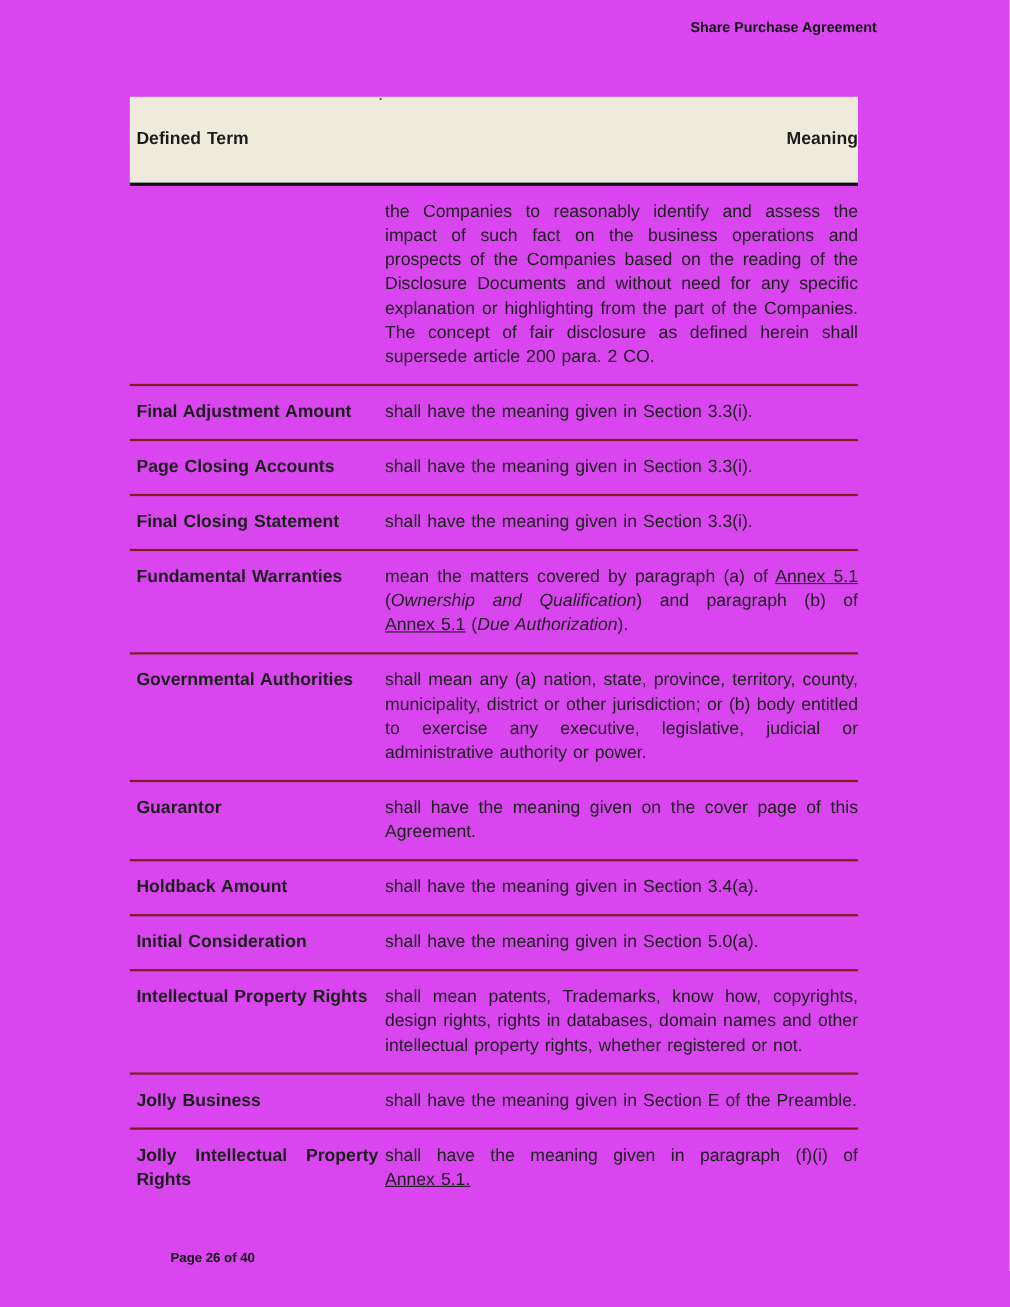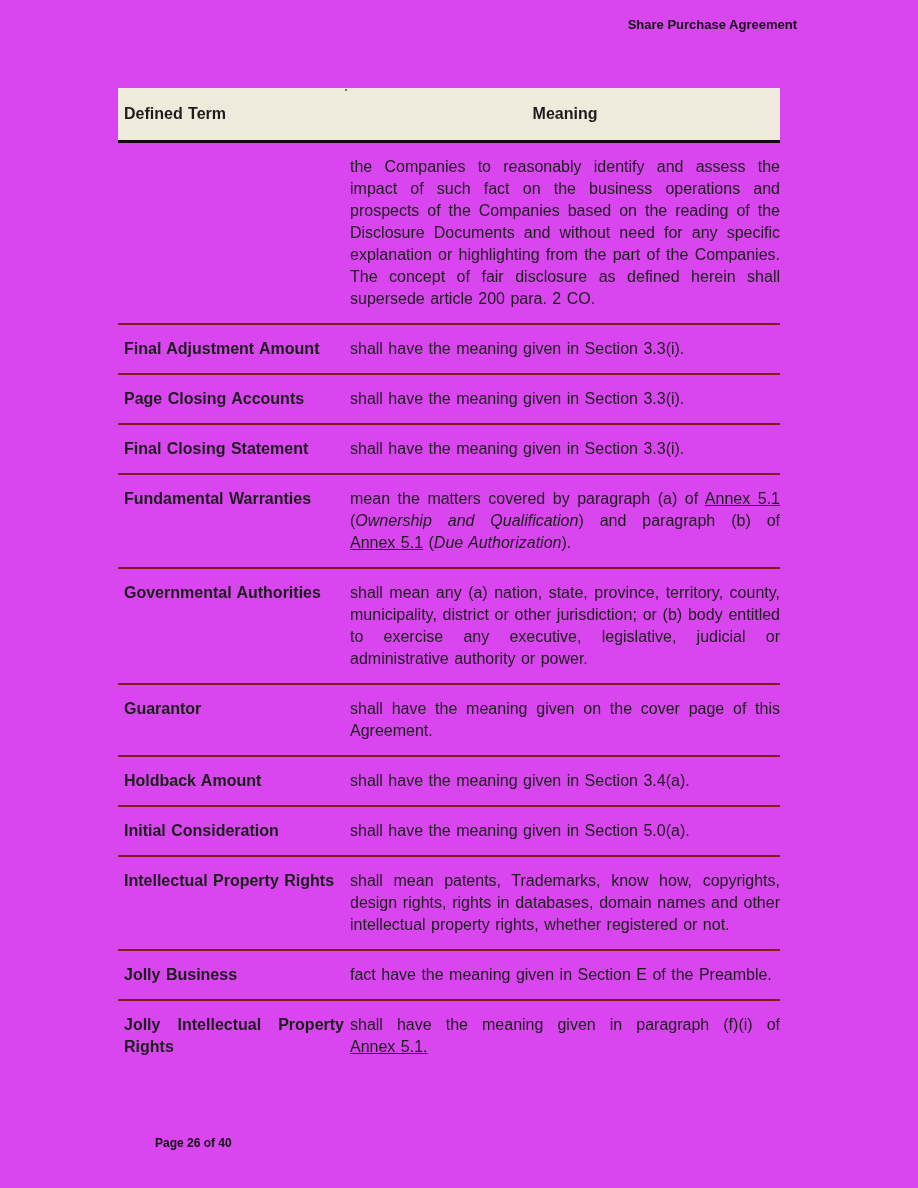--- a/index.html
+++ b/index.html
@@ -40,21 +40,21 @@
   }
   .trow {
     display: flex;
     align-items: flex-start;
     border-bottom: 2px solid #7f1d1d;
     padding: 13px 0;
   }
   .thead-row {
     background: #eeebdc;
     border-bottom: 3px solid #0d0d0d;
-    padding: 15px 0;
+    padding: 28px 0;
   }
   .trow:last-child {
     border-bottom: none;
   }
   .cell {
     font-size: 16px;
     line-height: 22px;
     word-spacing: 1px;
   }
   .cell-term {
@@ -64,21 +64,21 @@
     font-weight: bold;
     text-align: justify;
     flex: none;
   }
   .cell-meaning {
     width: 430px;
     flex: none;
     text-align: justify;
   }
   .thead-row .cell-meaning {
-    text-align: center;
+    text-align: right;
     font-weight: bold;
   }
   .seg-u { text-decoration: underline; }
   .seg-i { font-style: italic; }
   .stray-dot {
     position: absolute;
     left: 345px;
     top: 89px;
     width: 2px;
     height: 2px;
@@ -134,21 +134,21 @@
         <div class="trow">
           <div class="cell cell-term">Initial Consideration</div>
           <div class="cell cell-meaning"><span>shall have the meaning given in Section 5.0(a).</span></div>
         </div>
         <div class="trow">
           <div class="cell cell-term">Intellectual Property Rights</div>
           <div class="cell cell-meaning"><span>shall mean patents, Trademarks, know how, copyrights, design rights, rights in databases, domain names and other intellectual property rights, whether registered or not.</span></div>
         </div>
         <div class="trow">
           <div class="cell cell-term">Jolly Business</div>
-          <div class="cell cell-meaning"><span>fact have the meaning given in Section E of the Preamble.</span></div>
+          <div class="cell cell-meaning"><span>shall have the meaning given in Section E of the Preamble.</span></div>
         </div>
         <div class="trow">
           <div class="cell cell-term">Jolly Intellectual Property Rights</div>
           <div class="cell cell-meaning"><span>shall have the meaning given in paragraph (f)(i) of </span><span class="seg-u">Annex&nbsp;5.1.</span></div>
         </div>
       </div>
   </div>
 
   <div class="stray-dot"></div>
 

